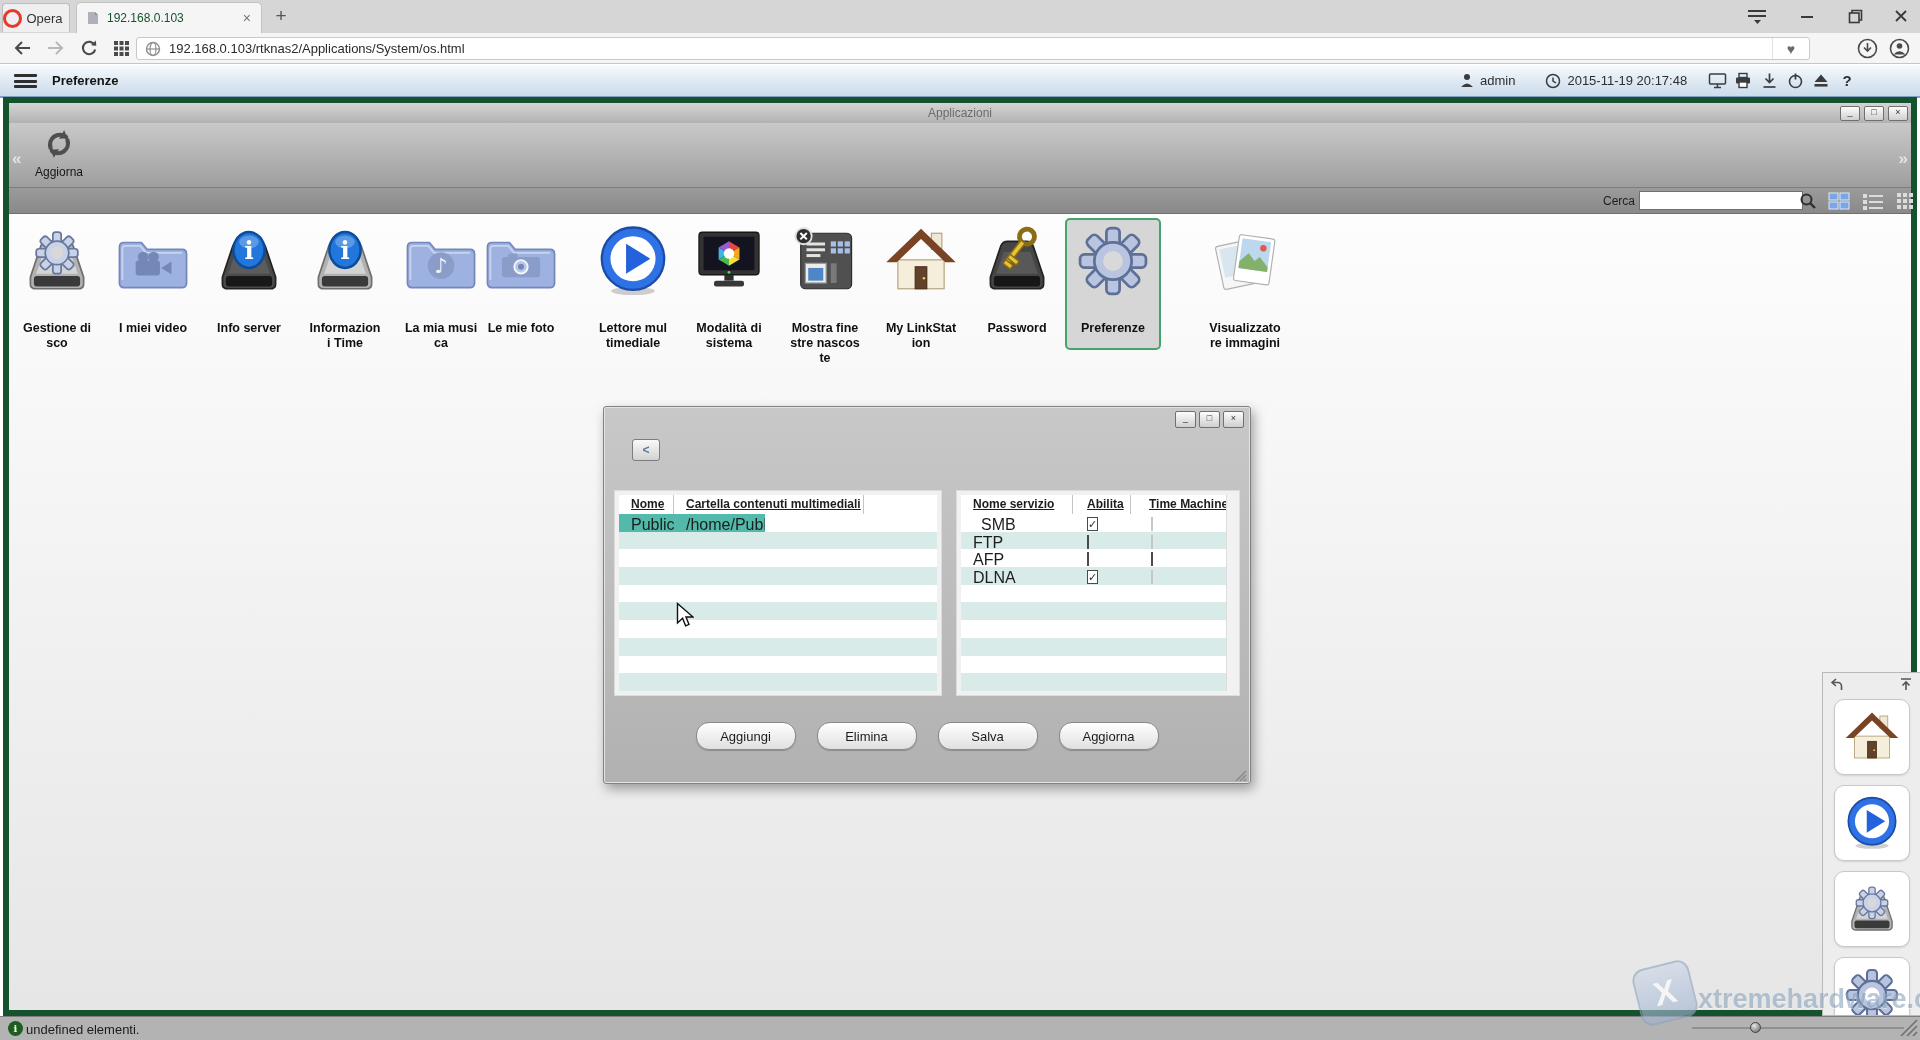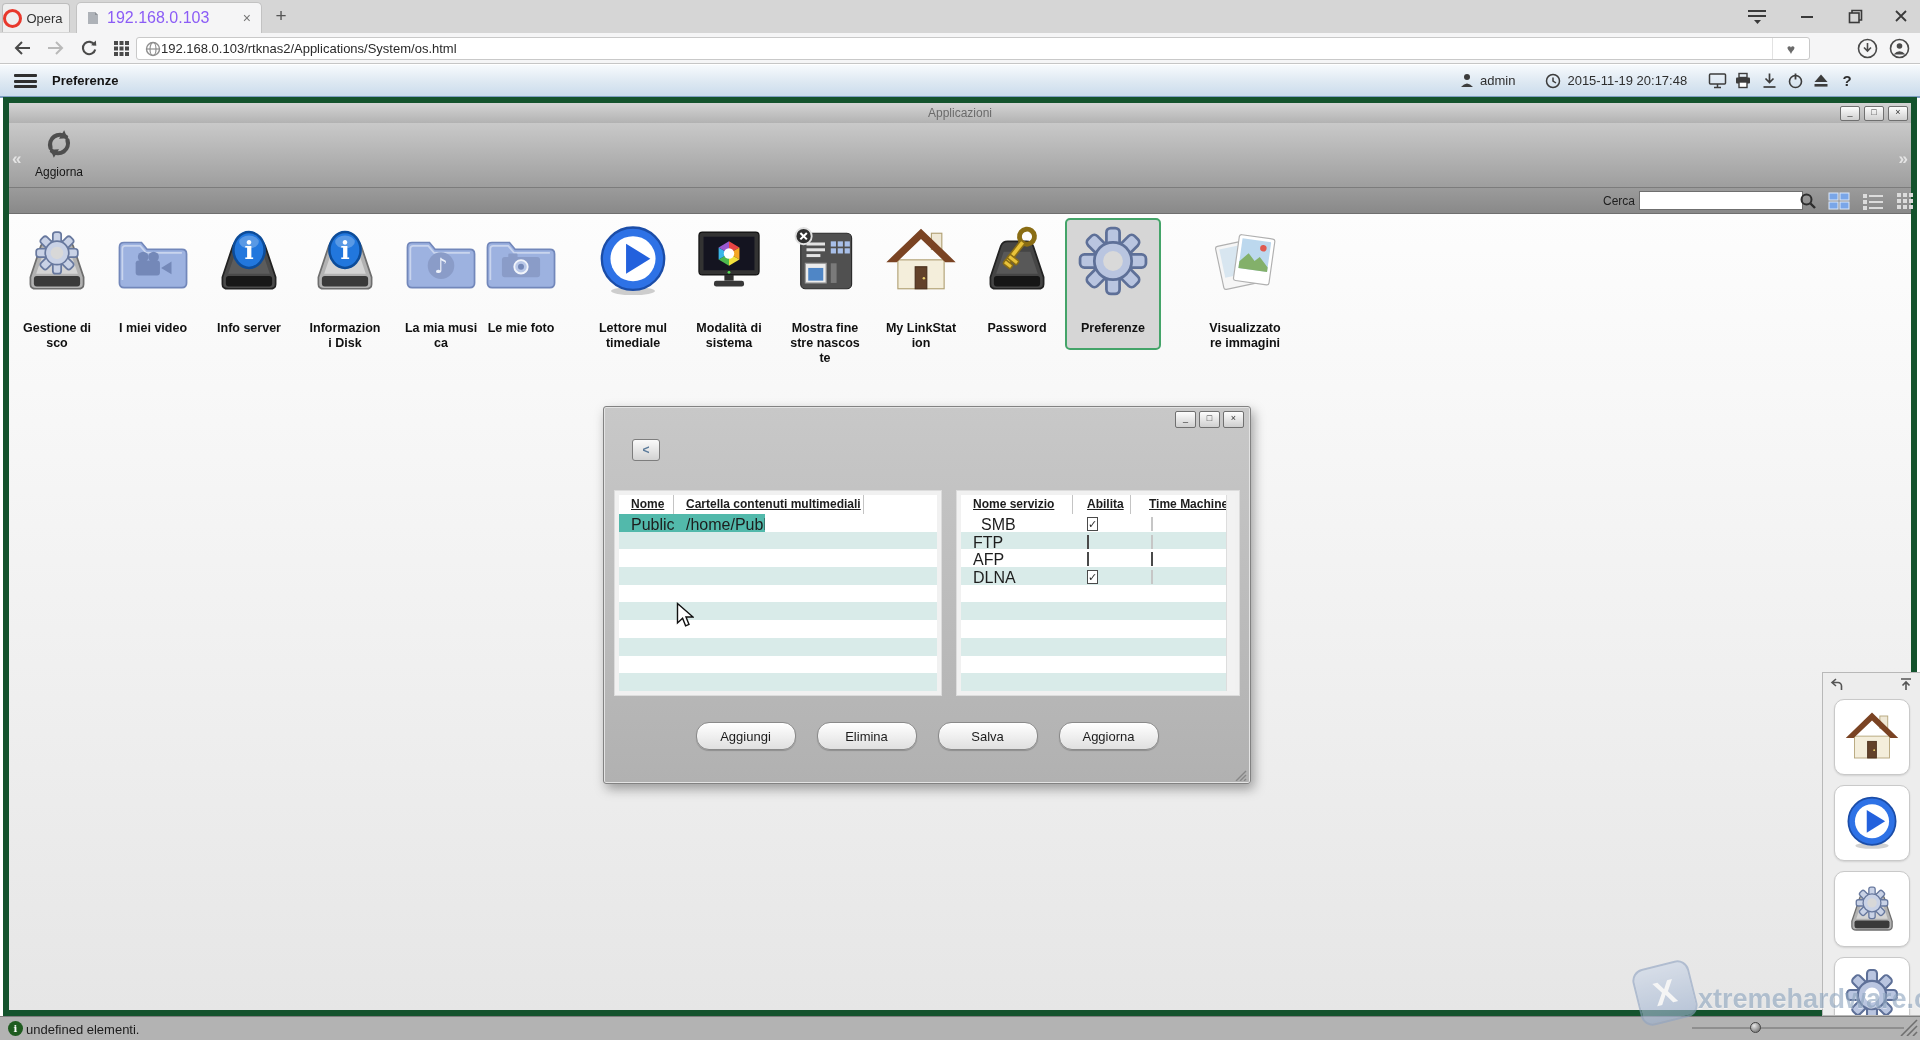--- a/index.html
+++ b/index.html
@@ -9,31 +9,31 @@
 
   
   #tabbar{position:absolute;left:0;top:0;width:1920px;height:33px;background:#d6d6d6;}
   .opera-btn{position:absolute;left:2px;top:3px;width:66px;height:28px;background:#efefef;
              border:1px solid #bdbdbd;border-bottom:none;border-radius:4px 4px 0 0;
              display:flex;align-items:center;justify-content:center;gap:4px;font-size:13px;color:#333;}
   .opera-ring{width:13px;height:13px;border:3.5px solid #e8382c;border-radius:50%;margin-left:-6px;}
   .tab{position:absolute;left:76px;top:2px;width:186px;height:31px;background:#f5f5f6;
        border:1px solid #c2c2c2;border-bottom:none;border-radius:5px 5px 0 0;
        display:flex;align-items:center;padding:0 10px;box-sizing:border-box;gap:8px;}
-  .tab-title{font-size:16px;color:#8b5cf6;flex:1;white-space:nowrap;overflow:hidden;}
+  .tab-title{font-size:12px;color:#14532d;flex:1;white-space:nowrap;overflow:hidden;}
   .tab-close{font-size:14px;color:#757575;cursor:default;}
   .newtab{position:absolute;left:268px;top:4px;width:26px;height:24px;font-size:19px;color:#555;
           display:flex;align-items:center;justify-content:center;}
   .winctl{position:absolute;top:6px;width:30px;height:20px;display:flex;align-items:center;justify-content:center;color:#3a3a3a;}
 
   #addrbar{position:absolute;left:0;top:33px;width:1920px;height:31px;background:#f5f5f6;border-bottom:1px solid #c6c6c6;box-sizing:border-box;}
   .navic{position:absolute;top:4px;width:22px;height:22px;display:flex;align-items:center;justify-content:center;}
   .urlfield{position:absolute;left:136px;top:4px;width:1674px;height:23px;background:#fff;border:1px solid #c9c9c9;
             border-radius:3px;box-sizing:border-box;display:flex;align-items:center;}
-  .url-text{font-size:13px;color:#2a2a2a;white-space:nowrap;overflow:hidden;flex:1;}
+  .url-text{font-size:13px;color:#2a2a2a;margin-left:8px;white-space:nowrap;overflow:hidden;flex:1;}
   .heart-zone{width:36px;align-self:stretch;border-left:1px solid #e2e2e2;display:flex;align-items:center;justify-content:center;
               font-size:14px;color:#6a6a6a;}
   .octagon{position:absolute;left:1822px;top:38px;width:21px;height:21px;background:#d5402f;
            clip-path:polygon(30% 0,70% 0,100% 30%,100% 70%,70% 100%,30% 100%,0 70%,0 30%);
            display:flex;align-items:center;justify-content:center;}
   .octagon .hand{width:8px;height:10px;background:#fff;border-radius:2px 2px 3px 3px;}
   .vdiv{position:absolute;left:1850px;top:38px;width:1px;height:21px;background:#d5d5d5;}
 
   
   #nastb{position:absolute;left:0;top:64px;width:1920px;height:31px;
@@ -429,21 +429,21 @@
                 <path d="M9 46 L18 19 q1.5-4 6-4 h16 q4.5 0 6 4 l9 27 v6 q0 4-5 4 H14 q-5 0-5-4z" fill="#b2b2b2" stroke="#6e6e6e" stroke-width="1.5"></path>
           <path d="M14 43 l6.5-19 h23 l6.5 19z" fill="#d4d4d4"></path>
           <rect x="12" y="45" width="40" height="9" rx="2.5" fill="#3a3a3a"></rect>
                 <ellipse cx="32" cy="22.5" rx="13.5" ry="15.5" fill="#2277dd" stroke="#0d4c99" stroke-width="2.2"></ellipse>
   <ellipse cx="32" cy="15.5" rx="8.5" ry="5.5" fill="rgba(255,255,255,.25)"></ellipse>
   <text x="32" y="30" text-anchor="middle" font-family="DejaVu Serif,serif" font-size="21" font-weight="bold" fill="#fff">i</text>
               </svg>
             </div>
     <div class="app-lb">
               <div>Informazion</div>
-              <div>i Disk</div>
+              <div>i Time</div>
             </div>
           </div>
           <div class="app" style="left: 384px;">
             <div class="app-ic">
               <svg viewBox="0 0 64 64" width="100%" height="100%">
                 <path d="M3 51 V20 q0-4 4-4 h15 l5 6 h30 q4 0 4 4 v25 q0 4-4 4 H7 q-4 0-4-4z" fill="#9db2e0" stroke="#7287ba" stroke-width="1.5"></path>
           <path d="M5.5 48.5 V21.5 q0-2.5 2.5-2.5 h13 l5 6 h31" fill="none" stroke="rgba(255,255,255,.45)" stroke-width="1.5"></path>
                 <circle cx="32" cy="36" r="11.5" fill="#8a9cc8"></circle>
                 <text x="32" y="42.5" text-anchor="middle" font-size="18" fill="#eef2fa" font-family="DejaVu Sans,sans-serif">♪</text>
               </svg>

